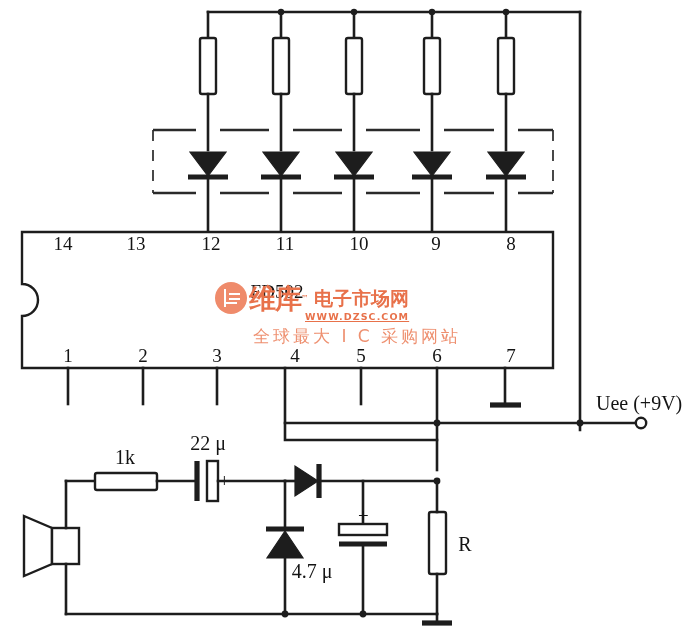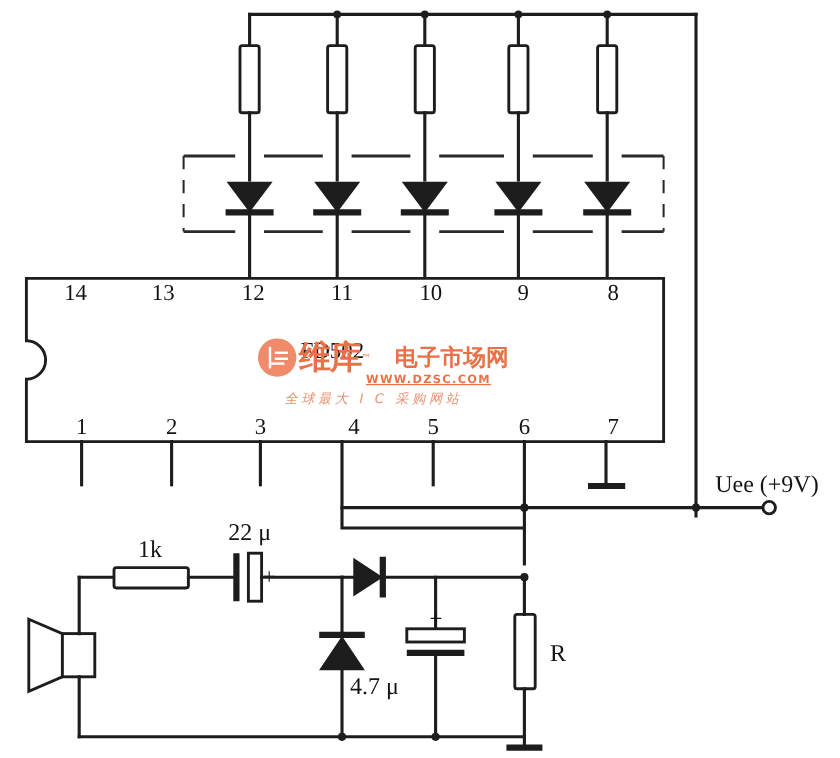--- a/index.html
+++ b/index.html
@@ -134,46 +134,45 @@
     letter-spacing: -1px;
     line-height: 1;
   }
   .wm-cn2 {
     font-family: "DejaVu Sans", sans-serif;
     font-weight: bold;
     font-size: 19px;
     color: #e8714a;
     letter-spacing: 0px;
     line-height: 1;
-    margin-left: 20px;
+    margin-left: 5px;
   }
   .wm-tm {
     font-family: "DejaVu Sans", sans-serif;
     font-size: 8px;
     color: #e8714a;
     vertical-align: super;
   }
   .wm-url {
     font-family: "DejaVu Sans", sans-serif;
     font-size: 9.5px;
     font-weight: bold;
     color: #e8714a;
     letter-spacing: 1.1px;
     margin-left: 90px;
     margin-top: -4px;
     text-decoration: underline;
   }
   .wm-sub {
     font-family: "DejaVu Sans", sans-serif;
-    font-size: 11px;
+    font-size: 17px;
     color: #ee9070;
     letter-spacing: 3px;
     margin-top: 3px;
-    margin-left: 22px;
-    font-style: italic;
+    margin-left: 38px;
   }
 </style>
 </head>
 <body>
 
 <div id="canvas">
 
   <svg id="schematic" viewBox="0 0 700 632">
 
     <g>

